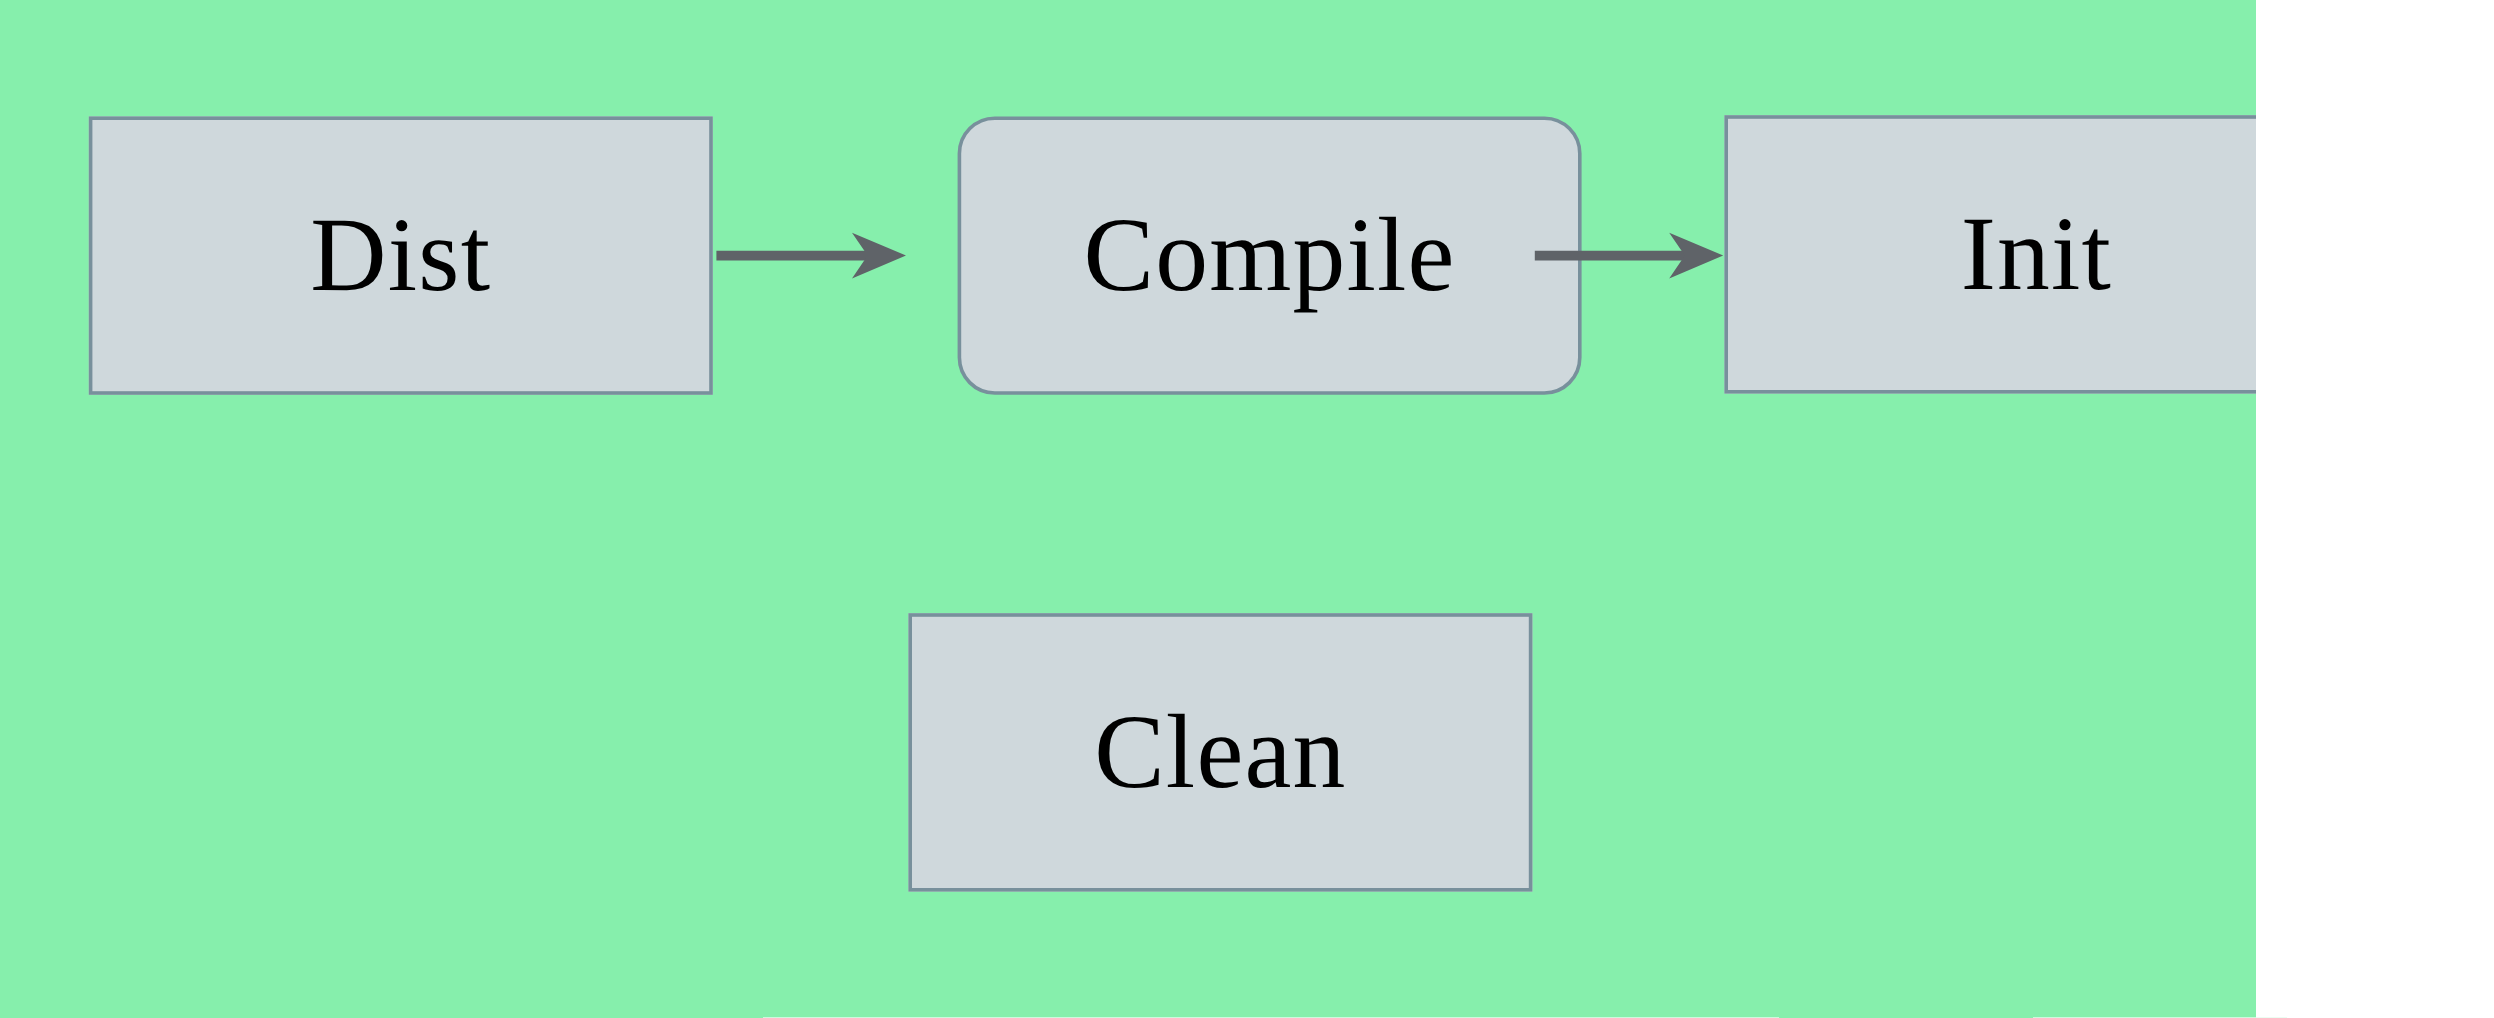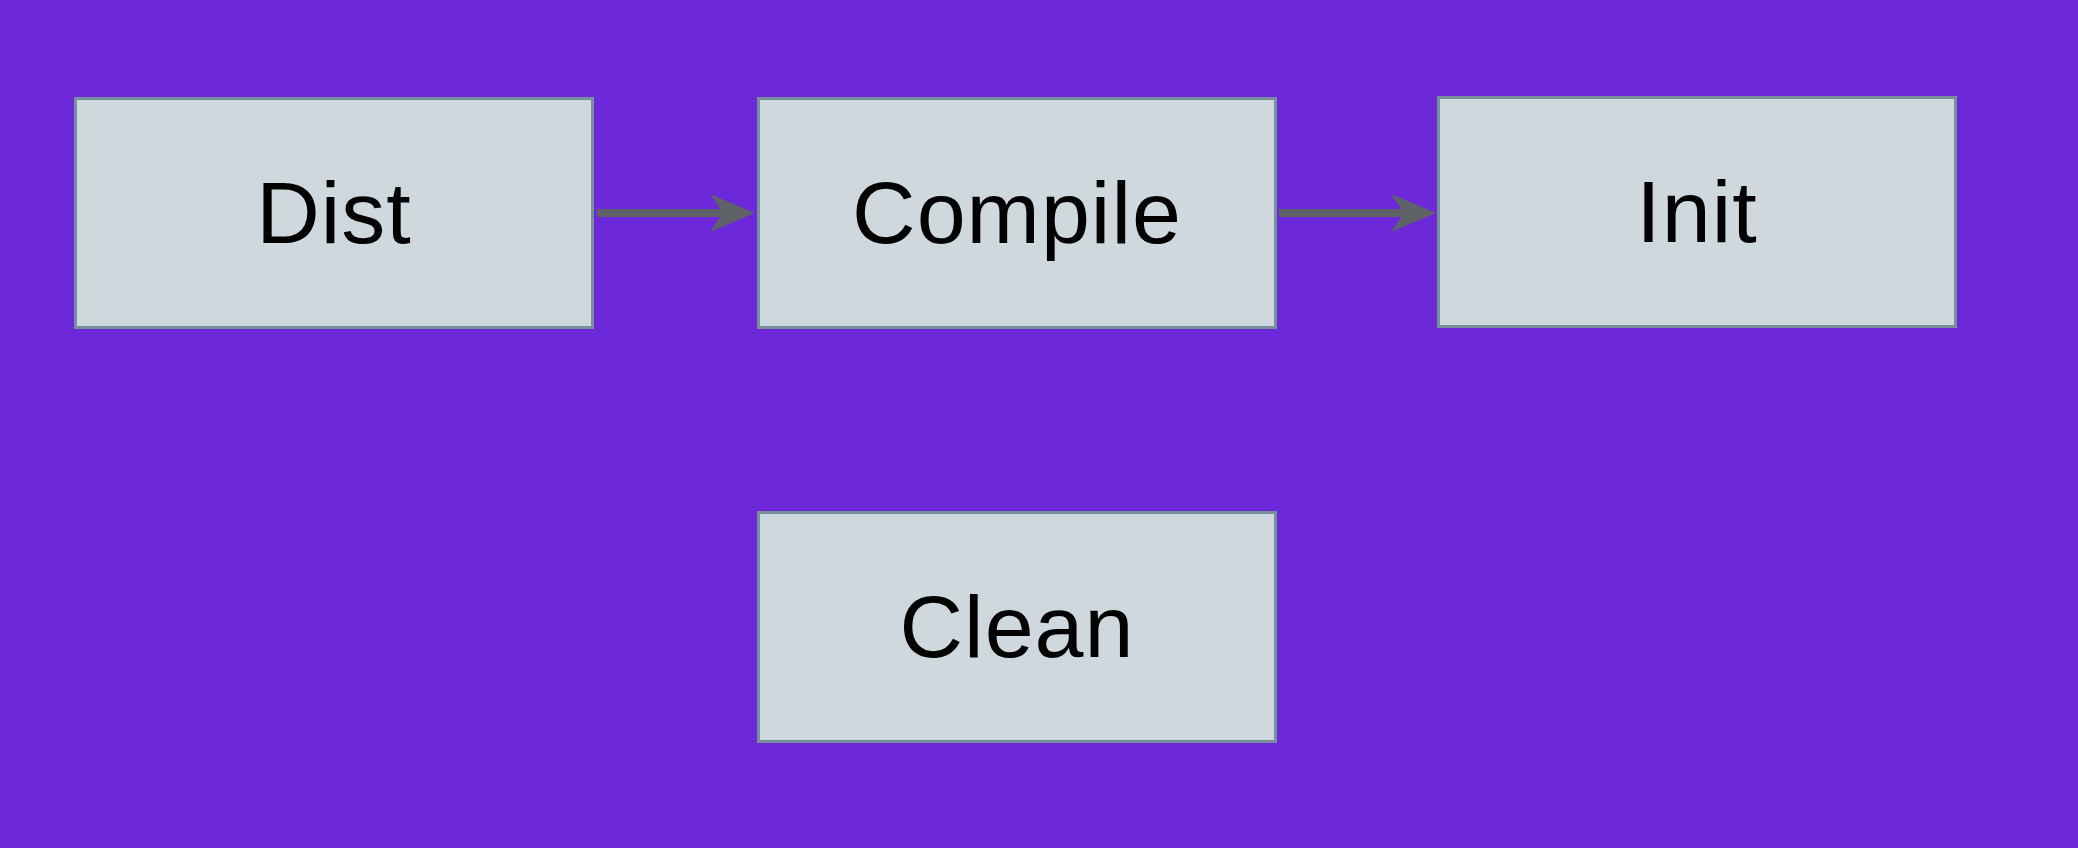--- a/index.html
+++ b/index.html
@@ -2,46 +2,46 @@
 <html><head>
 <meta charset="utf-8">
 <style>
   html, body {
     margin: 0;
     padding: 0;
     background: #ffffff;
   }
   .canvas {
     position: relative;
-    width: 2078px;
+    width: 1880px;
     height: 848px;
-    background: #6d28d9;
+    background: #86efac;
     overflow: hidden;
-    font-family: Liberation Sans, sans-serif;
+    font-family: Liberation Serif, serif;
   }
   .node {
     position: absolute;
     width: 520px;
     height: 232px;
     box-sizing: border-box;
     background: #cfd8dc;
     border: 3px solid #78909c;
     display: flex;
     align-items: center;
     justify-content: center;
   }
   .node-label {
     font-size: 88px;
     font-weight: 400;
     color: #000000;
     letter-spacing: 1px;
     user-select: none;
   }
   #node-dist    { left: 74px;   top: 97px;  }
-  #node-compile { left: 757px;  top: 97px;  }
+  #node-compile { left: 798px;  top: 97px; border-radius: 31px;  }
   #node-init    { left: 1437px; top: 96px;  }
   #node-clean   { left: 757px;  top: 511px; }
   .edge-layer {
     position: absolute;
     left: 0;
     top: 0;
     width: 2078px;
     height: 848px;
     pointer-events: none;
   }

